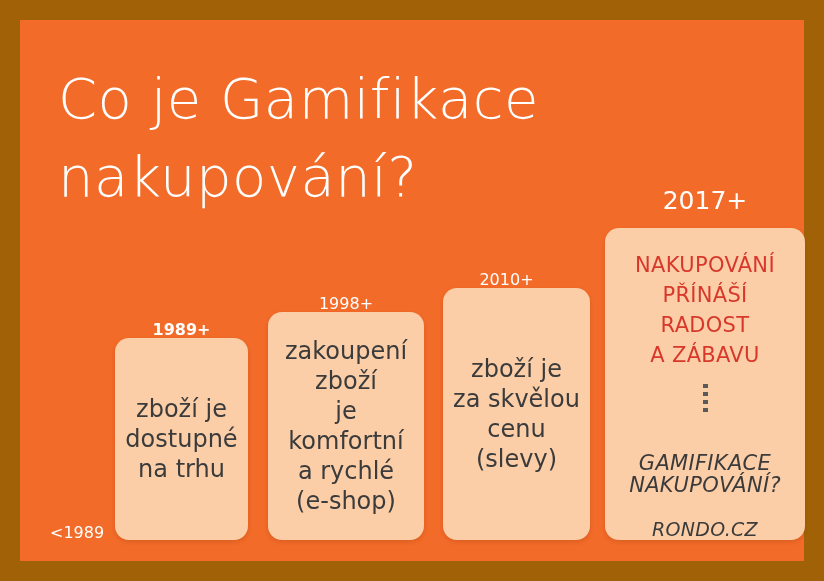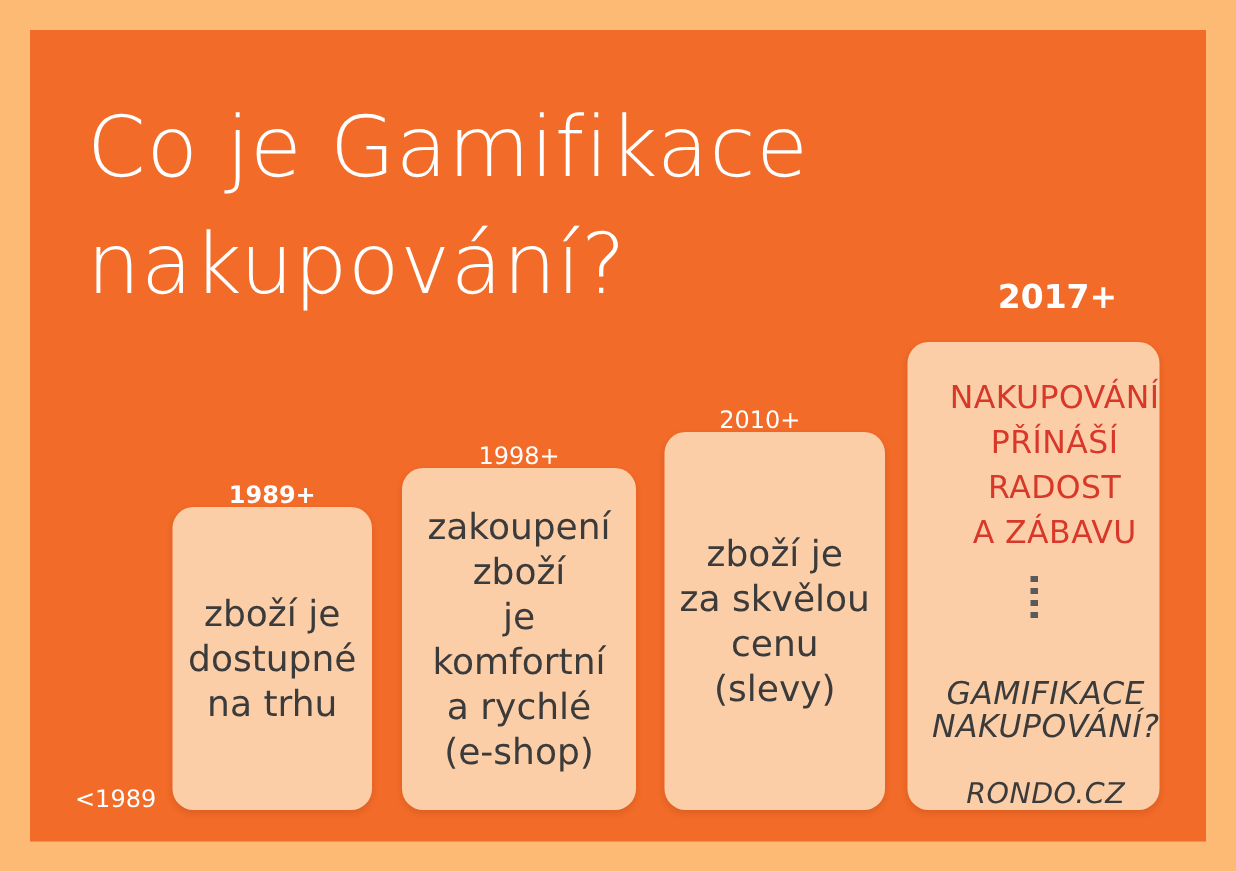--- a/index.html
+++ b/index.html
@@ -7,21 +7,21 @@
     padding: 0;
     background: #ffffff;
   }
   body {
     font-family: "DejaVu Sans", sans-serif;
   }
   #canvas {
     position: relative;
     width: 824px;
     height: 581px;
-    background: #fdba74;
+    background: #a16207;
     overflow: hidden;
   }
   #panel {
     position: absolute;
     left: 20px;
     top: 20px;
     width: 784px;
     height: 541px;
     background: #F26B28;
   }
@@ -63,44 +63,44 @@
   .year-label {
     position: absolute;
     color: #ffffff;
     font-family: "DejaVu Sans", sans-serif;
     font-weight: 400;
     font-size: 16px;
     text-align: center;
     white-space: nowrap;
   }
   .year-label.big {
-    font-size: 22px;
-    font-weight: 700;
+    font-size: 25px;
+    font-weight: 400;
   }
   .pre-label {
     position: absolute;
     left: 30px;
     top: 503px;
     color: #ffffff;
     font-family: "DejaVu Sans", sans-serif;
     font-size: 16px;
     white-space: nowrap;
   }
   
   #card-1 { left: 95px;  top: 318px; width: 133px; height: 202px; }
   #label-1 { left: 95px;  top: 300px; width: 133px; font-weight: bold; }
   
   #card-2 { left: 248px; top: 292px; width: 156px; height: 228px; }
   #label-2 { left: 248px; top: 274px; width: 156px; }
   
   #card-3 { left: 423px; top: 268px; width: 147px; height: 252px; }
   #label-3 { left: 413px; top: 250px; width: 147px; }
   
-  #card-4 { left: 585px; top: 208px; width: 168px; height: 312px;
-            justify-content: flex-start; padding-top: 22px; align-items: flex-end; }
+  #card-4 { left: 585px; top: 208px; width: 200px; height: 312px;
+            justify-content: flex-start; padding-top: 22px; }
   #label-4 { left: 585px; top: 166px; width: 200px; }
 
   .hero-red {
     font-family: "DejaVu Sans", sans-serif;
     font-weight: 400;
     font-size: 21px;
     line-height: 30px;
     color: #D8382A;
     letter-spacing: 0.3px;
     white-space: pre-line;

